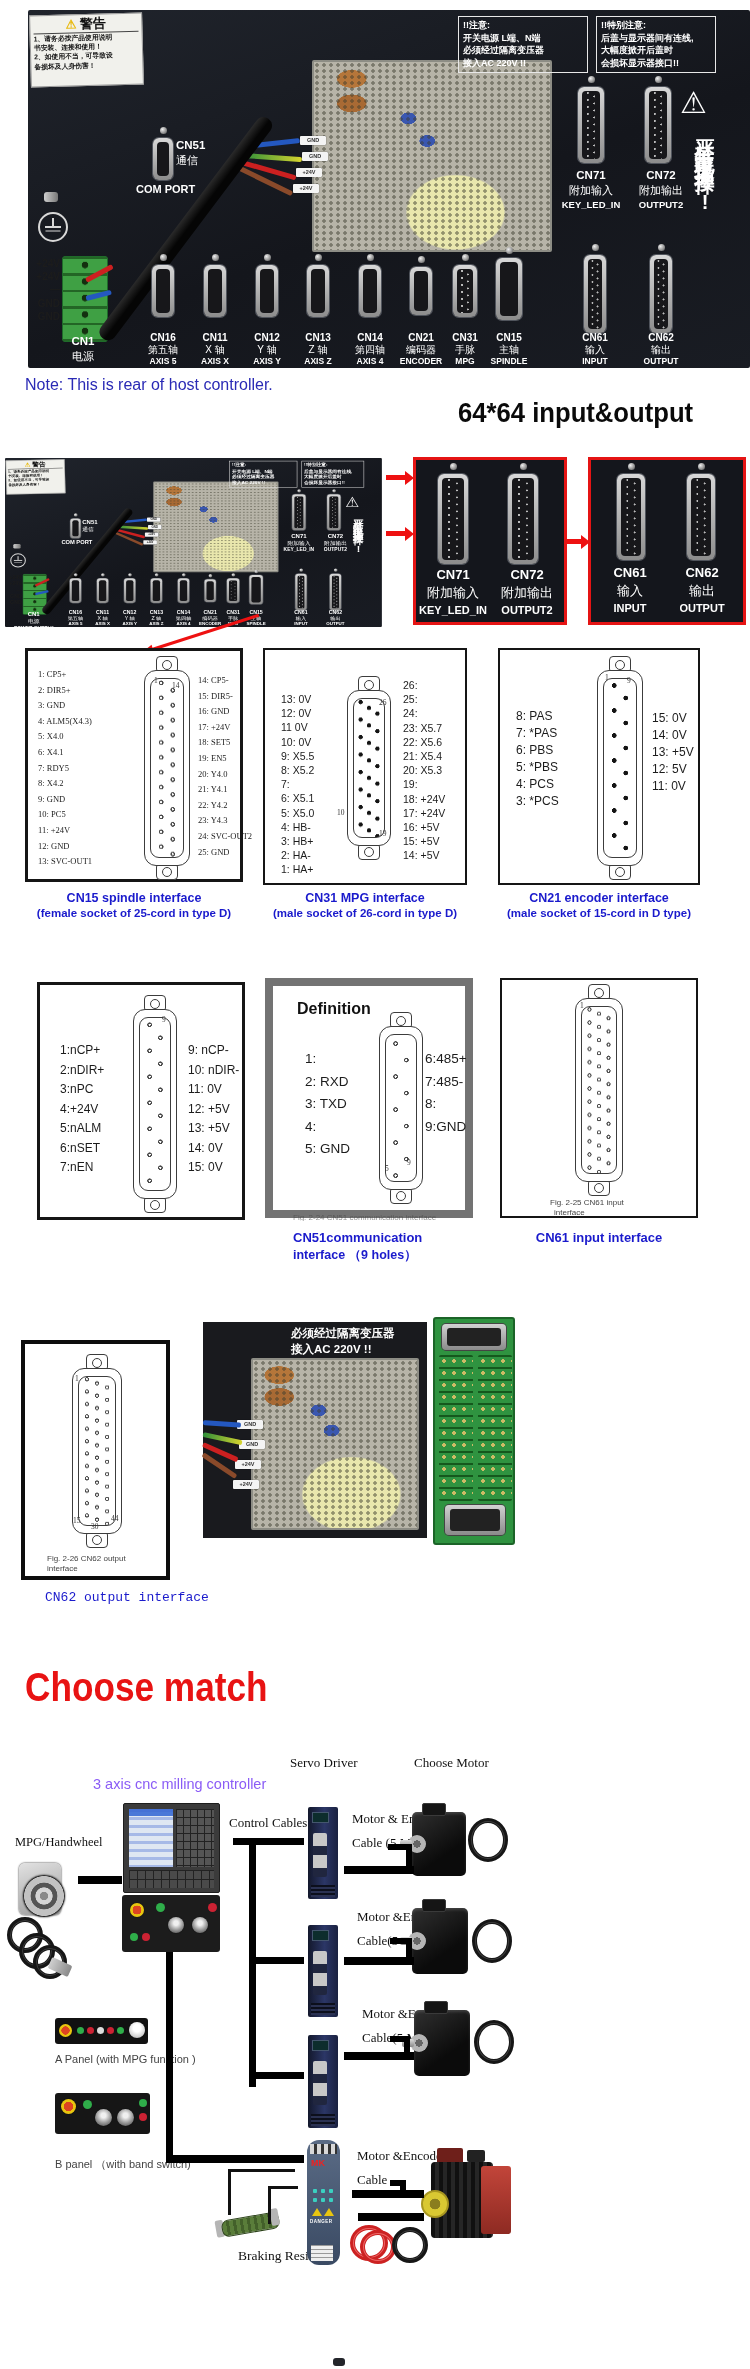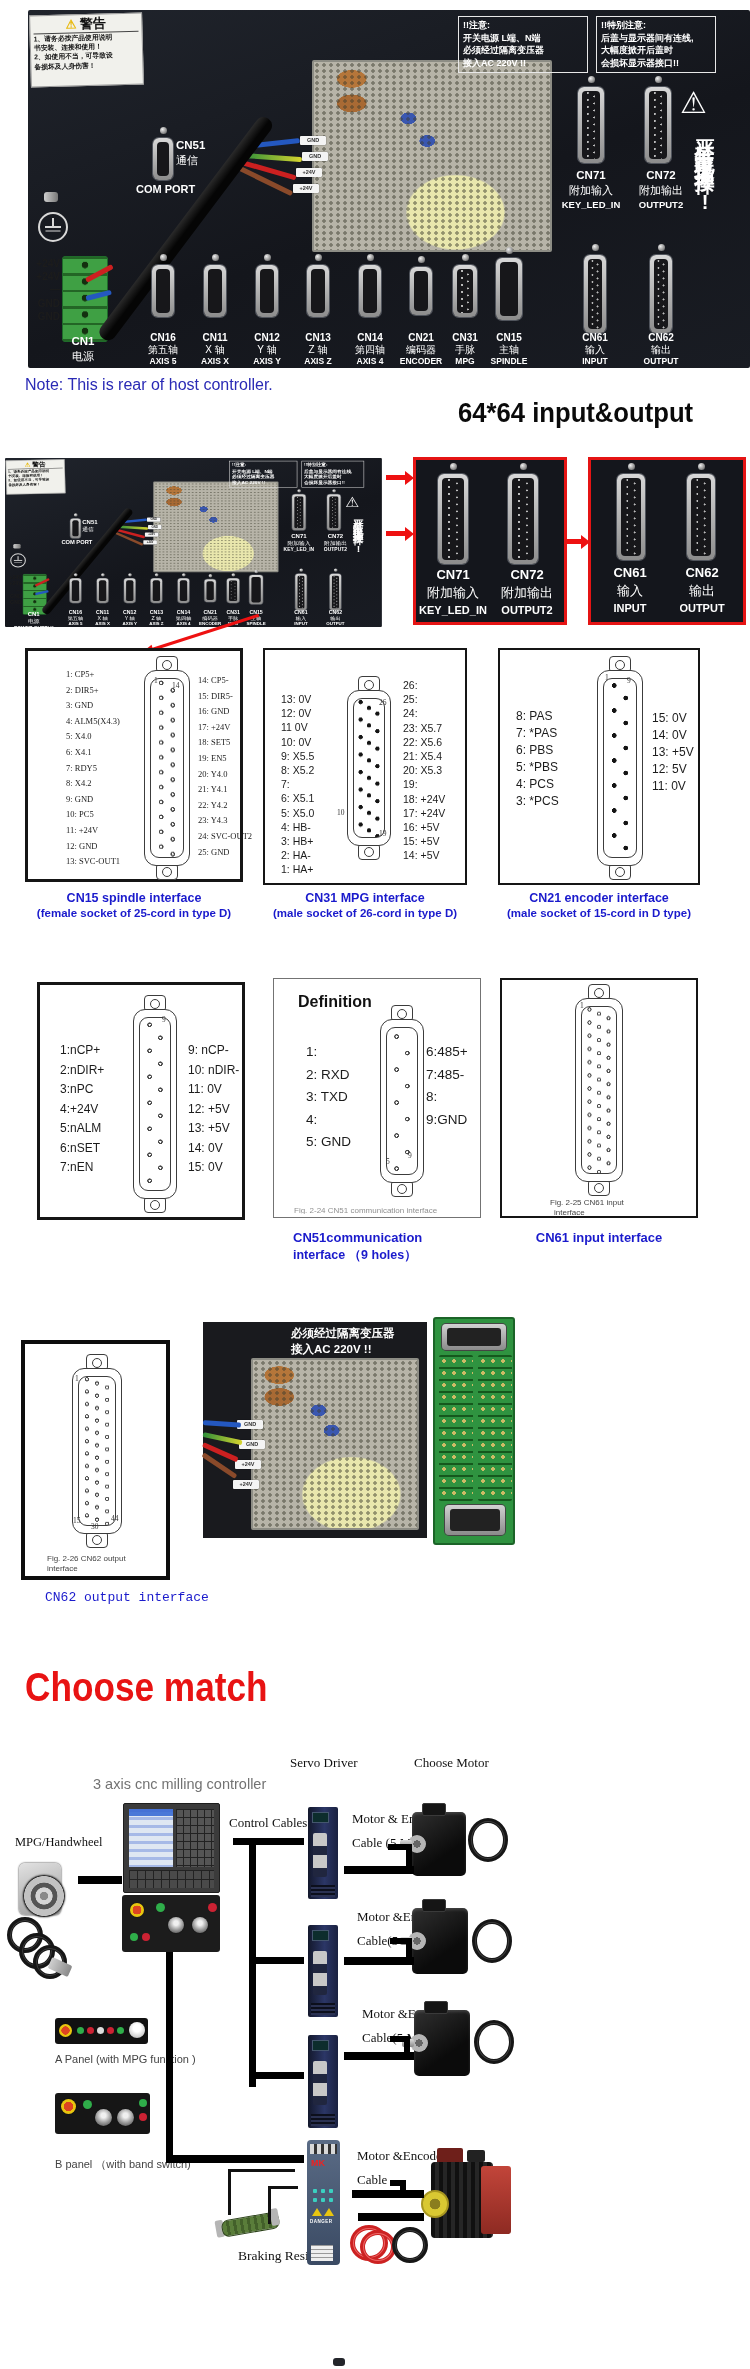--- a/index.html
+++ b/index.html
@@ -87,40 +87,40 @@
   .figtxt{position:absolute;font:8px/10px "Liberation Sans",sans-serif;color:#444;white-space:nowrap;}
   
   .monocap{position:absolute;font:13px "Liberation Mono",monospace;color:#1a1acc;white-space:nowrap;}
   .gskin{background-color:#2f9340;border:2px solid #1c6428;border-radius:3px;box-sizing:border-box;}
   .trows{position:absolute;background-image:repeating-linear-gradient(180deg,rgba(0,40,0,.55) 0 2.5px,rgba(0,0,0,0) 2.5px 12px),radial-gradient(circle at 5px 6px,#cdbb66 1.6px,rgba(0,0,0,0) 2.1px);background-size:auto,10px 12px;border-radius:2px;}
   .pch{position:absolute;background:linear-gradient(180deg,#d2d2d2,#8a8a8a);border-radius:4px;box-shadow:0 0 0 1px #444;}
   .pch::after{content:'';position:absolute;left:5px;right:5px;top:4px;bottom:4px;background:#222;border-radius:3px;}
   
   .choosehead{position:absolute;font:bold 40px "Liberation Sans",sans-serif;color:#e81313;transform:scaleX(.88);transform-origin:0 0;white-space:nowrap;}
   .serif{position:absolute;font:13px "Liberation Serif",serif;color:#111;white-space:nowrap;}
-  .sans14{position:absolute;font:14.5px "Liberation Sans",sans-serif;color:#737373;white-space:nowrap;}
+  .sans14{position:absolute;font:14.5px "Liberation Sans",sans-serif;color:#8b5cf6;white-space:nowrap;}
   .sans11{position:absolute;font:11px "Liberation Sans",sans-serif;color:#444;white-space:nowrap;}
   .bk{position:absolute;background:#000;}
   .thin{position:absolute;background:#111;}
   .drv{position:absolute;width:30px;background:linear-gradient(90deg,#13182c,#2b3666 55%,#1a2140);border-radius:2px;}
   .drv .disp{position:absolute;top:5px;left:4px;width:15px;height:9px;background:#0d2d2d;border:1px solid #44566e;}
   .drv .slots{position:absolute;top:26px;left:5px;width:14px;height:44px;background:repeating-linear-gradient(180deg,#c8c8c8 0 13px,#20263f 13px 22px);border-radius:2px;}
   .drv .fin{position:absolute;left:3px;right:3px;bottom:2px;height:12px;background:repeating-linear-gradient(180deg,#0c0f1c 0 2px,#2a3152 2px 4px);}
   .mtr{position:absolute;background:linear-gradient(145deg,#303030,#0b0b0b 65%);border-radius:5px;box-shadow:inset 0 2px 3px rgba(255,255,255,.15);}
   .mtr .flange{position:absolute;left:-4px;top:50%;transform:translateY(-50%);width:18px;height:18px;background:radial-gradient(circle,#666 28%,#b5b5b5 30% 70%,#555 72%);border-radius:50%;}
   .mtr .shaft{position:absolute;left:-12px;top:50%;margin-top:-4px;width:12px;height:8px;background:linear-gradient(180deg,#ddd,#888);border-radius:2px;}
   .mtr .jbox{position:absolute;top:-9px;left:10px;width:22px;height:11px;background:#151515;border:1px solid #3a3a3a;border-radius:2px;}
   .coil{position:absolute;border-radius:50%;border:5.5px solid #161616;}
   .coil::before{content:'';position:absolute;left:-2px;top:-2px;right:-2px;bottom:-2px;border-radius:50%;border:1.5px solid #3c3c3c;}
   .coil.red{border-color:#c22;}
   .coil.red::before{border-color:#e66;}
   .estop{position:absolute;border-radius:50%;background:radial-gradient(circle,#d42 0 44%,#e8c50f 46% 100%);box-shadow:0 0 1px #000;}
   .dot{position:absolute;border-radius:50%;}
   .knob{position:absolute;border-radius:50%;background:radial-gradient(circle at 50% 38%,#f0f0f0 0 18%,#999 55%,#3a3a3a);box-shadow:0 0 1px #000;}
-  .sdrv{position:absolute;background:linear-gradient(180deg,#5a6b85,#3a4a63);border-radius:4px;}
+  .sdrv{position:absolute;background:linear-gradient(180deg,#5a6b85,#3a4a63);border-radius:12px;}
   .sdrv .tterm{position:absolute;top:4px;left:3px;right:3px;height:10px;background:repeating-linear-gradient(90deg,#d8d8d8 0 4px,#333 4px 7px);}
   .sdrv .mk{position:absolute;top:18px;left:4px;font:bold 9px "Liberation Sans",sans-serif;color:#e22;letter-spacing:0;}
   .sdrv .btns{position:absolute;top:48px;left:5px;width:22px;height:16px;background-image:radial-gradient(circle at 3px 3px,#3ad0c0 2px,rgba(0,0,0,0) 2.5px);background-size:8px 9px;}
   .sdrv .wt{position:absolute;top:68px;left:5px;width:0;height:0;border-left:5px solid transparent;border-right:5px solid transparent;border-bottom:8px solid #e8c50f;}
   .sdrv .danger{position:absolute;top:79px;left:3px;font:bold 4.5px "Liberation Sans",sans-serif;color:#fff;letter-spacing:.5px;}
   .sdrv .lbl{position:absolute;bottom:4px;left:4px;width:22px;height:16px;background:#eee;background-image:repeating-linear-gradient(180deg,#999 0 1px,rgba(0,0,0,0) 1px 4px);}
   .spm .body{position:absolute;background:repeating-linear-gradient(90deg,#101010 0 4px,#262626 4px 8px);border-radius:4px;}
   .spm .red{position:absolute;background:linear-gradient(180deg,#c2453a,#8e2a22);border-radius:3px;}
   .spm .boss{position:absolute;width:24px;height:24px;border-radius:50%;background:radial-gradient(circle,#8a7d1e 30%,#d9c832 33%);border:2px solid #a89620;}
   .spm .cap{position:absolute;background:#6e1f1a;border-radius:2px;}
@@ -462,21 +462,21 @@
           <span class="r2">输出</span>
           <span class="r3">OUTPUT</span>
       </div>
     </div>
   </div>
   <div class="redline" style="left:152px;top:648px;width:112px;transform:rotate(-17.8deg);"></div>
   <div class="redhead" style="left:143px;top:646px;transform:rotate(162deg);"></div>
 
   <div class="abs" style="left:0;top:648px;width:750px;height:290px;">
     <div class="pinbox" style="left:25px;top:0;width:218px;height:234px;border:3px solid #151515;">
-      <div class="plist f8" style="left:10px;top:16px;margin-left:28px;">
+      <div class="plist f8" style="left:10px;top:16px;">
           <div>1: CP5+</div>
           <div>2: DIR5+</div>
           <div>3: GND</div>
           <div>4: ALM5(X4.3)</div>
           <div>5: X4.0</div>
           <div>6: X4.1</div>
           <div>7: RDY5</div>
           <div>8: X4.2</div>
           <div>9: GND</div>
           <div>10: PC5</div>
@@ -615,21 +615,21 @@
           <div>9: nCP-</div>
           <div>10: nDIR-</div>
           <div>11: 0V</div>
           <div>12: +5V</div>
           <div>13: +5V</div>
           <div>14: 0V</div>
           <div>15: 0V</div>
         </div>
     </div>
 
-    <div class="pinbox" style="left:265px;top:0;width:208px;height:240px;border:1px solid #737373;margin-left:8px;">
+    <div class="pinbox" style="left:265px;top:0;width:208px;height:240px;border:8px solid #737373;">
       <div class="abs" style="left:24px;top:14px;font:bold 16px 'Liberation Sans',sans-serif;color:#111;">Definition</div>
       <div class="plist f13" style="left:32px;top:62px;">
           <div>1:</div>
           <div>2: RXD</div>
           <div>3: TXD</div>
           <div>4:</div>
           <div>5: GND</div>
         </div>
       <div class="ds" style="left:100px;top:26px;width:56px;height:192px;">
         <div class="nut t"></div>

